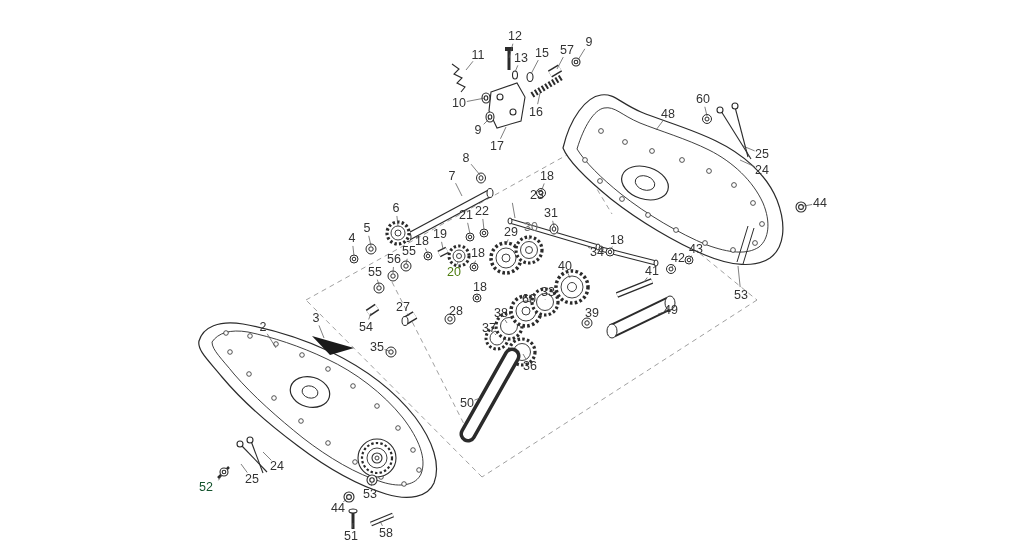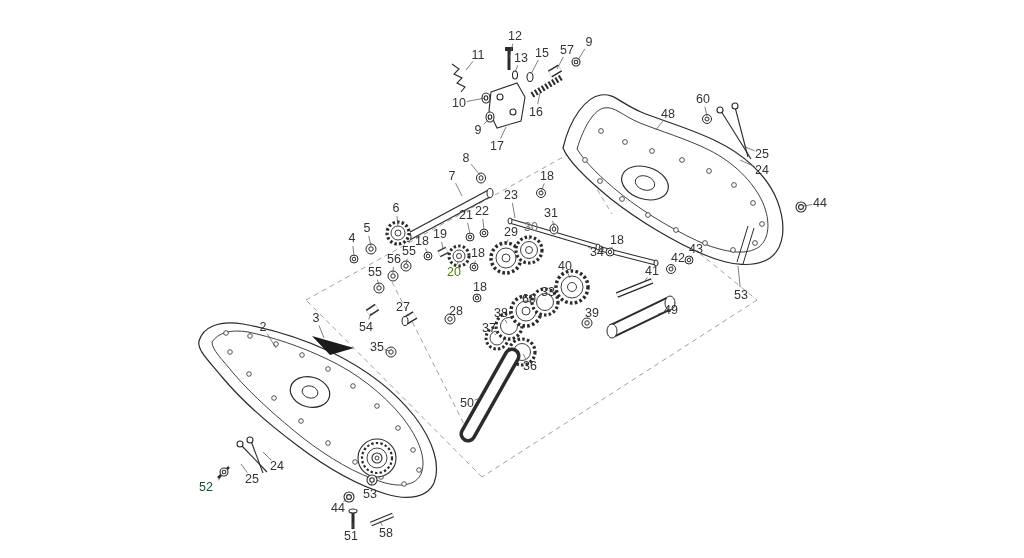--- a/index.html
+++ b/index.html
@@ -354,21 +354,21 @@
       <div class="part-label" style="left: 536px; top: 112px; color: rgb(51, 51, 51);">16</div>
       <div class="part-label" style="left: 497px; top: 146px; color: rgb(51, 51, 51);">17</div>
       <div class="part-label" style="left: 703px; top: 99px; color: rgb(51, 51, 51);">60</div>
       <div class="part-label" style="left: 668px; top: 114px; color: rgb(51, 51, 51);">48</div>
       <div class="part-label" style="left: 762px; top: 154px; color: rgb(51, 51, 51);">25</div>
       <div class="part-label" style="left: 762px; top: 170px; color: rgb(51, 51, 51);">24</div>
       <div class="part-label" style="left: 820px; top: 203px; color: rgb(51, 51, 51);">44</div>
       <div class="part-label" style="left: 466px; top: 158px; color: rgb(51, 51, 51);">8</div>
       <div class="part-label" style="left: 452px; top: 176px; color: rgb(51, 51, 51);">7</div>
       <div class="part-label" style="left: 547px; top: 176px; color: rgb(51, 51, 51);">18</div>
-      <div class="part-label" style="left: 511px; top: 195px; color: rgb(51, 51, 51);">23</div>
+      <div class="part-label" style="left: 537px; top: 195px; color: rgb(51, 51, 51);">23</div>
       <div class="part-label" style="left: 396px; top: 208px; color: rgb(51, 51, 51);">6</div>
       <div class="part-label" style="left: 466px; top: 215px; color: rgb(51, 51, 51);">21</div>
       <div class="part-label" style="left: 482px; top: 211px; color: rgb(51, 51, 51);">22</div>
       <div class="part-label" style="left: 551px; top: 213px; color: rgb(51, 51, 51);">31</div>
       <div class="part-label" style="left: 367px; top: 228px; color: rgb(51, 51, 51);">5</div>
       <div class="part-label" style="left: 352px; top: 238px; color: rgb(51, 51, 51);">4</div>
       <div class="part-label" style="left: 440px; top: 234px; color: rgb(51, 51, 51);">19</div>
       <div class="part-label" style="left: 422px; top: 241px; color: rgb(51, 51, 51);">18</div>
       <div class="part-label" style="left: 511px; top: 232px; color: rgb(51, 51, 51);">29</div>
       <div class="part-label" style="left: 531px; top: 227px; color: #737373;">30</div>

